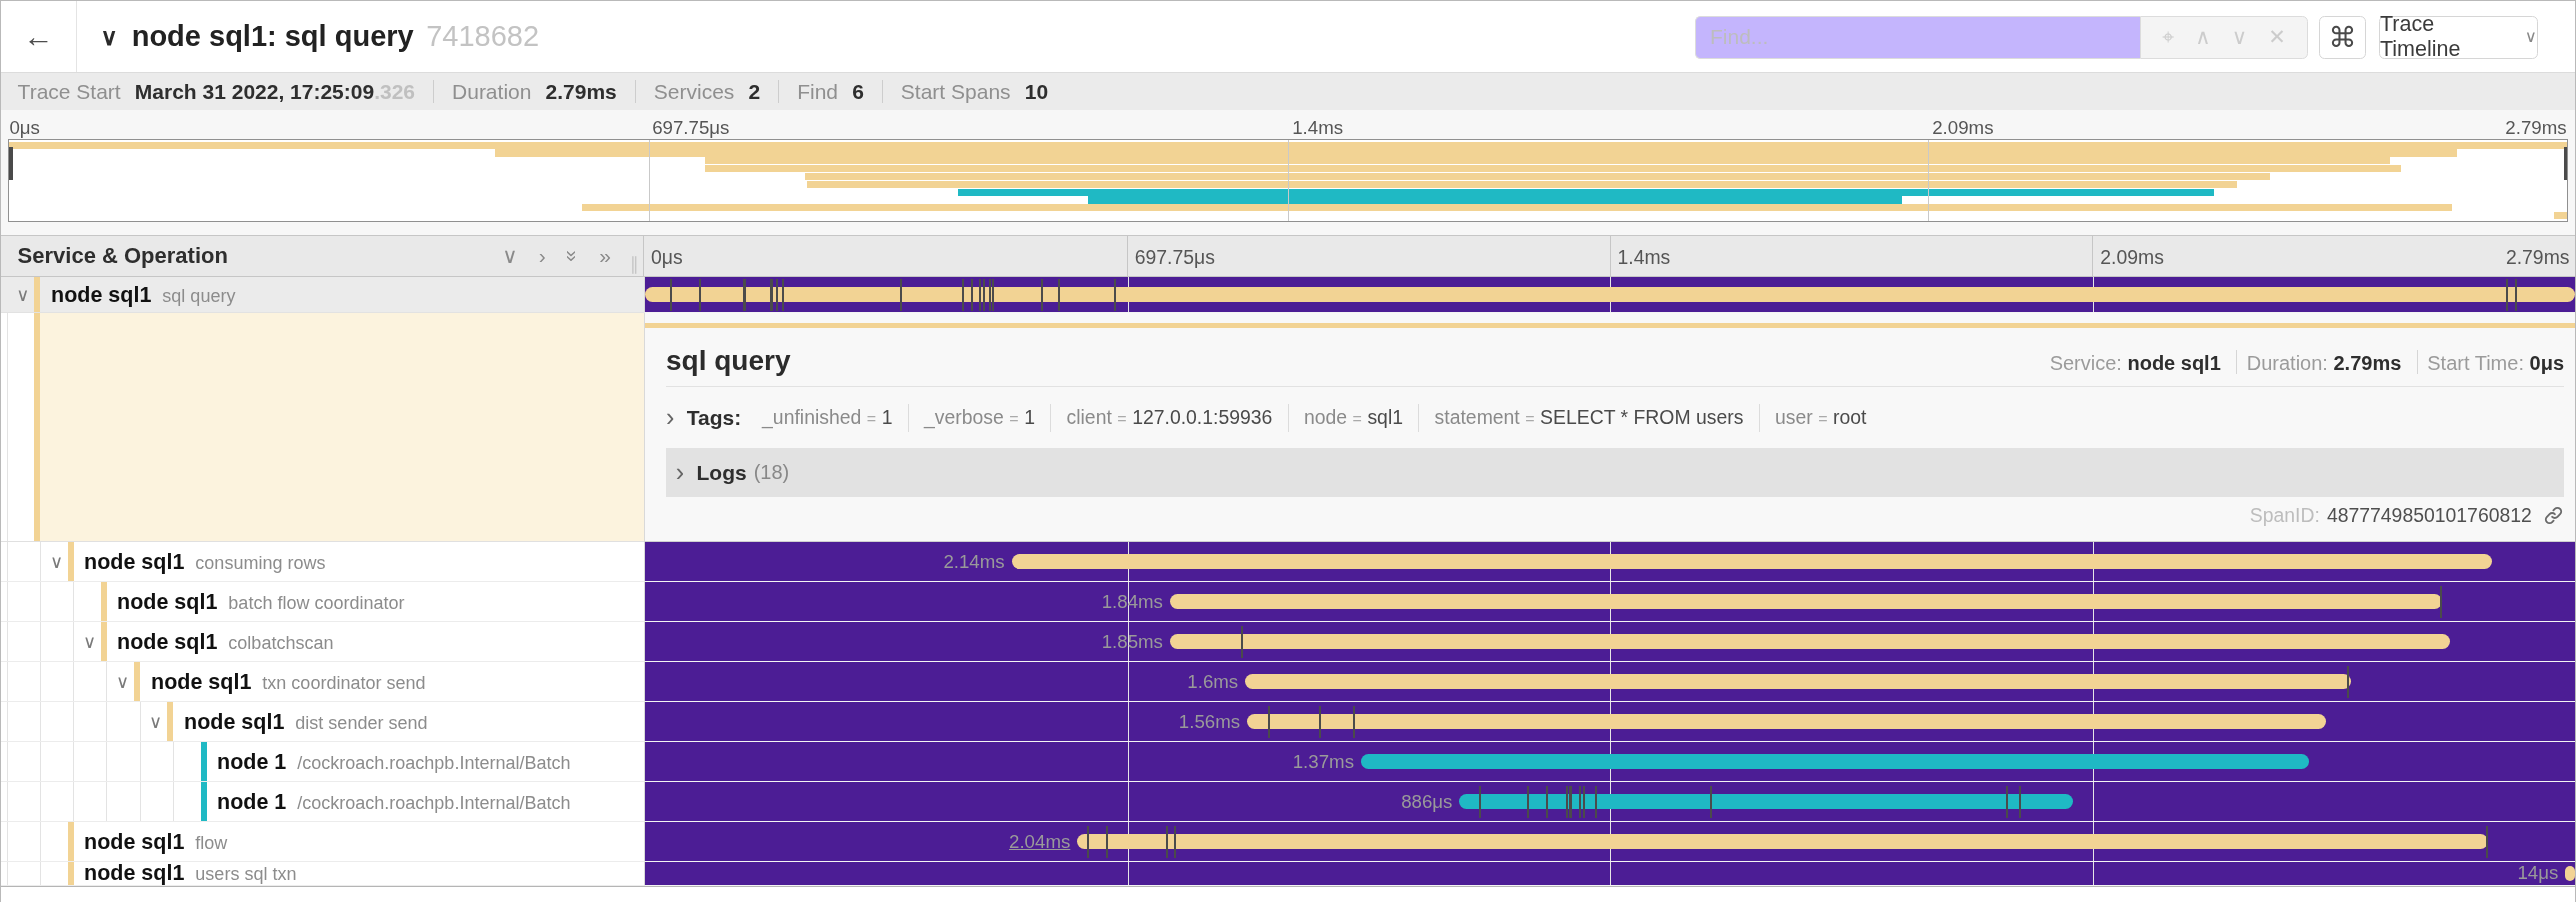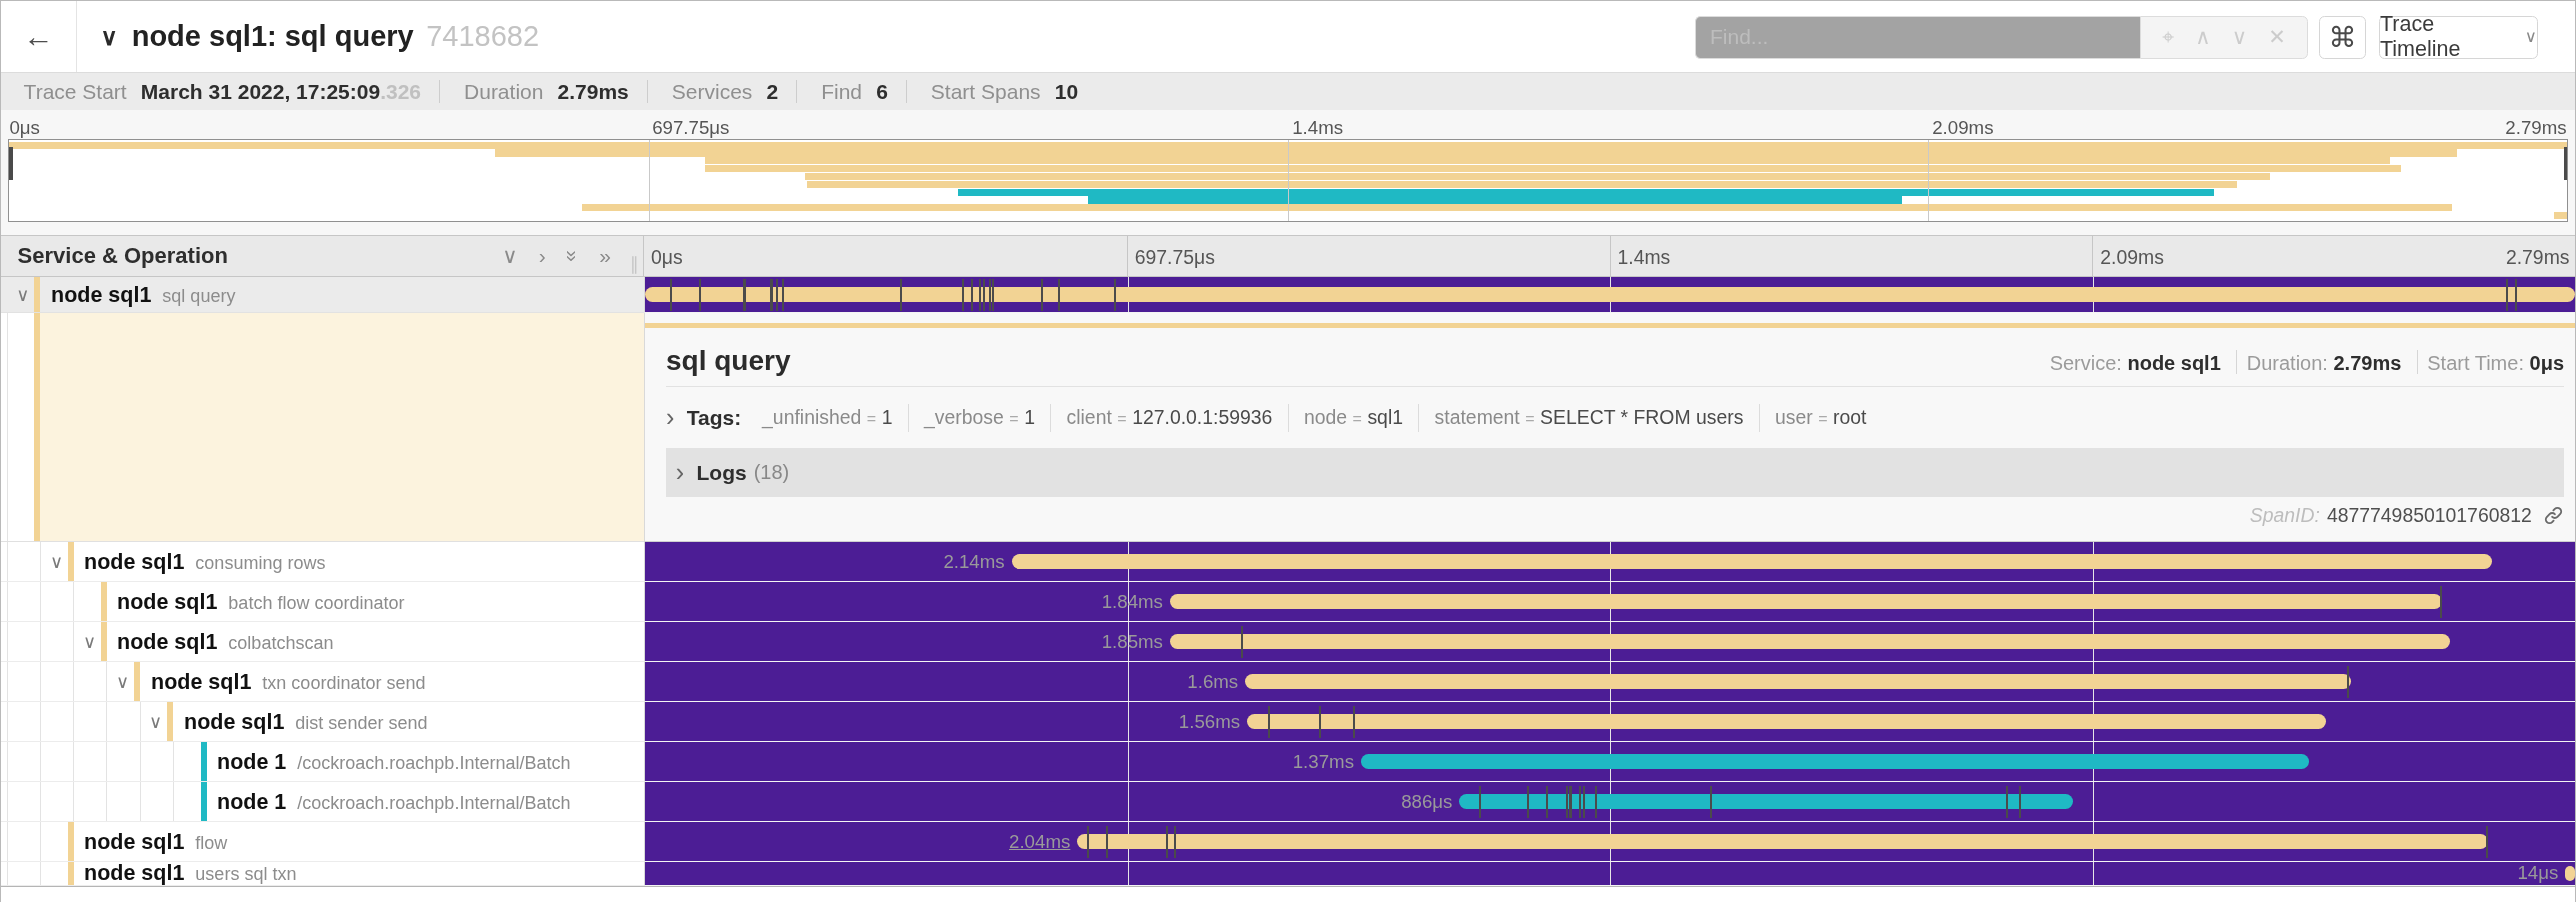--- a/index.html
+++ b/index.html
@@ -8,31 +8,31 @@
   #app { position:relative; width:2576px; height:903px; background:#fff; overflow:hidden; border:0.7px solid #b9b9b9; }
 
   
   .top-header { position:relative; height:72px; background:#fff; border-bottom:0.7px solid #dcdcdc; display:flex; align-items:center; }
   .back-cell { width:76px; height:100%; display:flex; align-items:center; justify-content:center; border-right:0.7px solid #e4e4e4; cursor:pointer; }
   .back-arrow { font-size:30.5px; color:#4d4d4d; }
   .title-toggle { font-size:23.6px; font-weight:700; color:#2a2a2a; margin:0 5.5px 0 23.6px; }
   .page-title { font-size:29px; font-weight:700; color:#222; margin-left:8.3px; }
   .trace-id { font-size:29px; font-weight:400; color:#c3c3c3; margin-left:12.5px; }
   .header-right { position:absolute; right:37px; top:14.6px; height:43px; display:flex; align-items:stretch; }
-  .find-input { width:445px; border:0.7px solid #dcdcdc; border-right:none; border-radius:5.5px 0 0 5.5px; padding:0 14px; font-size:21px; color:#444; outline:none; font-family:"Liberation Sans",sans-serif; background:#a3a3a3; }
+  .find-input { width:445px; border:0.7px solid #dcdcdc; border-right:none; border-radius:5.5px 0 0 5.5px; padding:0 14px; font-size:21px; color:#444; outline:none; font-family:"Liberation Sans",sans-serif; background:#c4b5fd; }
   .find-input::placeholder { color:#bdbdbd; }
   .find-btns { width:168px; background:#f4f4f4; border:0.7px solid #dcdcdc; border-radius:0 5.5px 5.5px 0; display:flex; align-items:center; justify-content:space-evenly; }
   .find-btn { font-size:21px; color:#ccc; }
   .cmd-btn { margin-left:11px; width:47px; border:0.7px solid #d6d6d6; border-radius:5.5px; background:#fff; display:flex; align-items:center; justify-content:center; font-size:28px; color:#4a4a4a; cursor:pointer; }
   .view-btn { margin-left:13px; width:159px; border:0.7px solid #d6d6d6; border-radius:5.5px; background:#fff; display:flex; align-items:center; justify-content:center; font-size:21.5px; color:#3b3b3b; cursor:pointer; }
   .view-caret { font-size:16.6px; color:#888; margin-left:8.3px; }
 
   
   .summary-bar { height:37px; background:#ebebeb; display:flex; align-items:center; padding-left:16.6px; font-size:21px; }
-  .sum-item { padding:0 18px; border-right:0.7px solid #cdcdcd; line-height:23.6px;margin-left:6px; }
+  .sum-item { padding:0 18px; border-right:0.7px solid #cdcdcd; line-height:23.6px; }
   .sum-item:first-child { padding-left:0; }
   .sum-item:last-child { border-right:none; }
   .sum-label { color:#8f8f8f; }
   .sum-value { color:#2e2e2e; font-weight:700; margin-left:8.3px; }
   .sum-suffix { color:#c0c0c0; font-weight:700; }
 
   
   .minimap-section { height:125px; background:#f7f7f7; padding-top:4.2px; }
   .mm-axis { position:relative; height:25px; margin:0 7px; font-size:18.7px; color:#555; }
   .axis-label { position:absolute; top:2.8px; white-space:nowrap; }
@@ -95,21 +95,21 @@
   .tags-list { display:inline-flex; align-items:center; }
   .tag-item { font-size:19.4px; padding:2.8px 15.3px; white-space:nowrap; }
   .tag-item + .tag-item { border-left:0.7px solid #dcdcdc; }
   .tag-key { color:#8a8a8a; }
   .tag-eq { color:#aaa; font-size:16px; margin:0 5.5px; }
   .tag-val { color:#4a4a4a; }
   .logs-row { height:49px; background:#e2e2e2; display:flex; align-items:center; padding-left:9.7px; cursor:pointer; }
   .logs-label { font-size:21px; font-weight:700; color:#2e2e2e; }
   .logs-count { font-size:20px; color:#888; margin-left:7px; }
   .spanid-row { height:36px; display:flex; align-items:center; justify-content:flex-end; gap:7px; }
-  .sid-label { font-size:19.4px; color:#bdbdbd;font-style:italic; }
+  .sid-label { font-size:19.4px; color:#bdbdbd; }
   .sid-value { font-size:19.4px; color:#4f4f4f; }
   .link-icon { width:21px; height:21px; margin-left:4.2px; cursor:pointer; }
 </style>
 </head>
 <body>
 
 <div id="app">
 
   <div class="top-header">
     <div class="back-cell">

